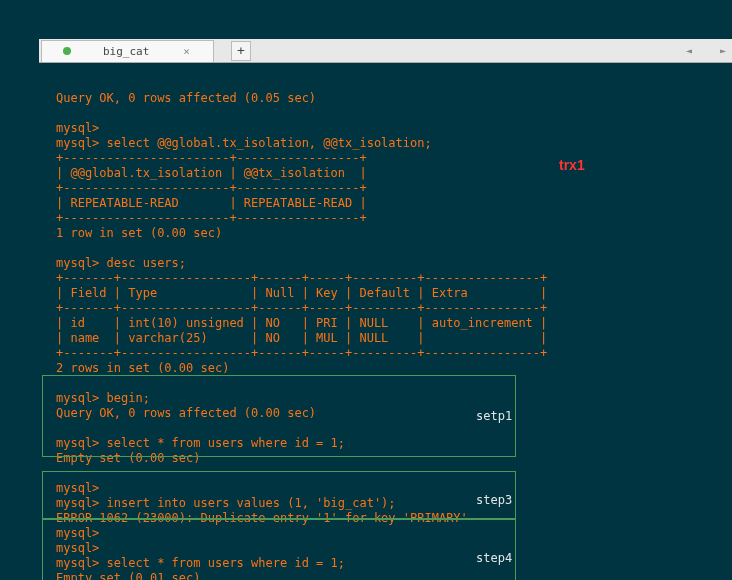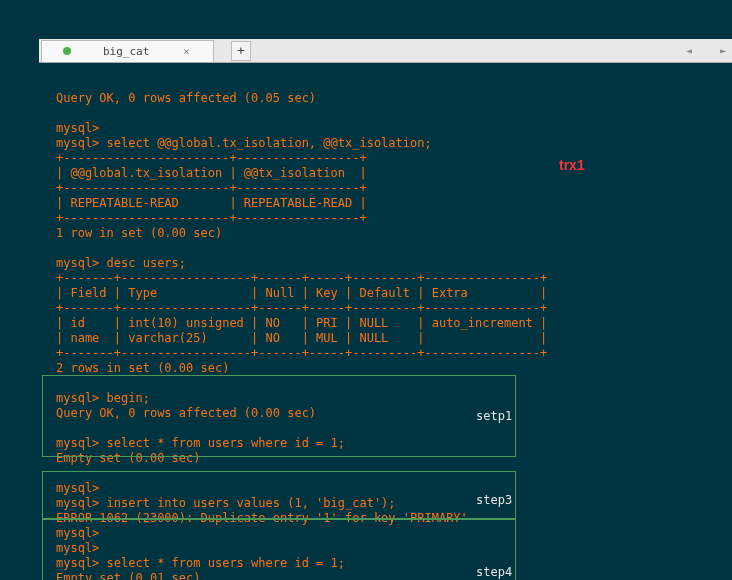--- a/index.html
+++ b/index.html
@@ -154,13 +154,13 @@
 
 <div class="annotation" style="left:520px; top:118px;">trx1</div>
 
 <div class="box" style="left:3px; top:336px; width:474px; height:82px;"></div>
 <div class="step-label" style="left:437px; top:370px;">setp1</div>
 
 <div class="box" style="left:3px; top:432px; width:474px; height:48px;"></div>
 <div class="step-label" style="left:437px; top:454px;text-align:center;">step3</div>
 
 <div class="box" style="left:3px; top:480px; width:474px; height:64px;"></div>
-<div class="step-label" style="left:437px; top:526px;">step4</div>
+<div class="step-label" style="left:437px; top:512px;">step4</div>
 
 </body></html>

